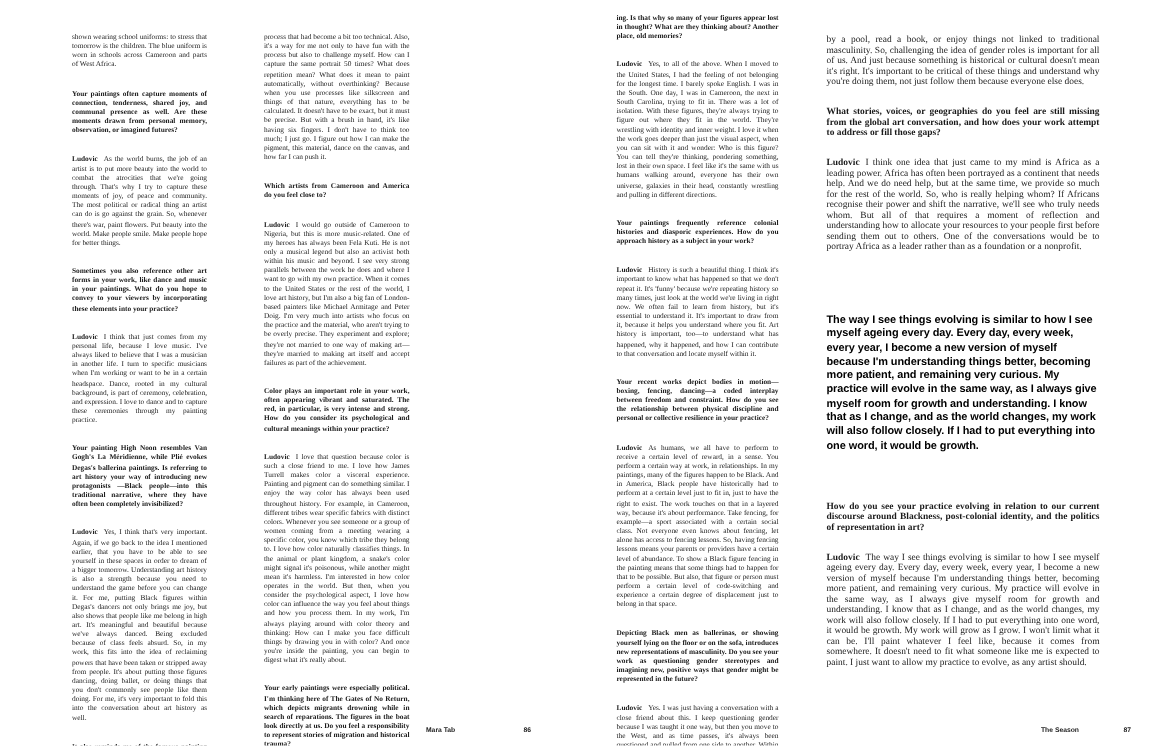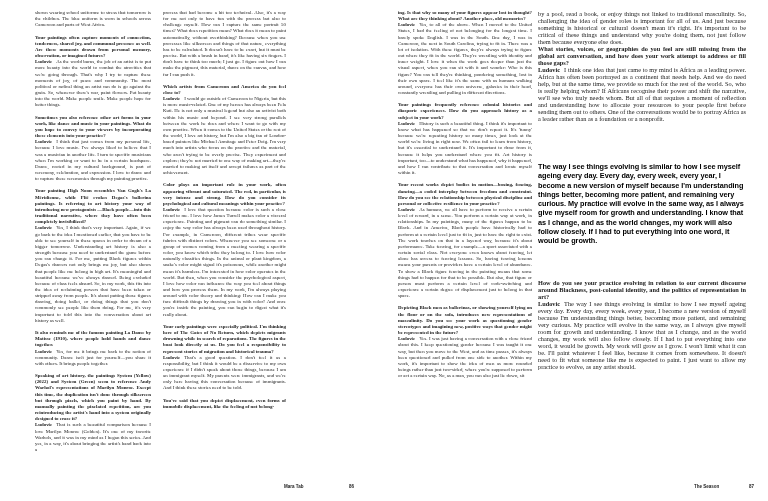--- a/index.html
+++ b/index.html
@@ -13,21 +13,21 @@
   }
   .spread { position:absolute; inset:0; background:#ffffff; }
 
   .col {
     position:absolute;
     top:10px;
     height:487px;
     overflow:hidden;
     text-align:justify;
   }
-  .col p { margin:0; padding:0; }
+  .col p { margin:13px; padding:0; }
 
   .col-narrow { font-size:4.9px; line-height:6.15px; }
   .col-narrow p.q { margin-top:6.15px; }
 
   .col-wide { font-size:6.3px; line-height:7px; }
   .col-wide p.q { margin-top:7px; }
 
   #col1 { left:35px;  width:116px; }
   #col2 { left:163px; width:123px; }
   #col3 { left:398px; width:134px; }

